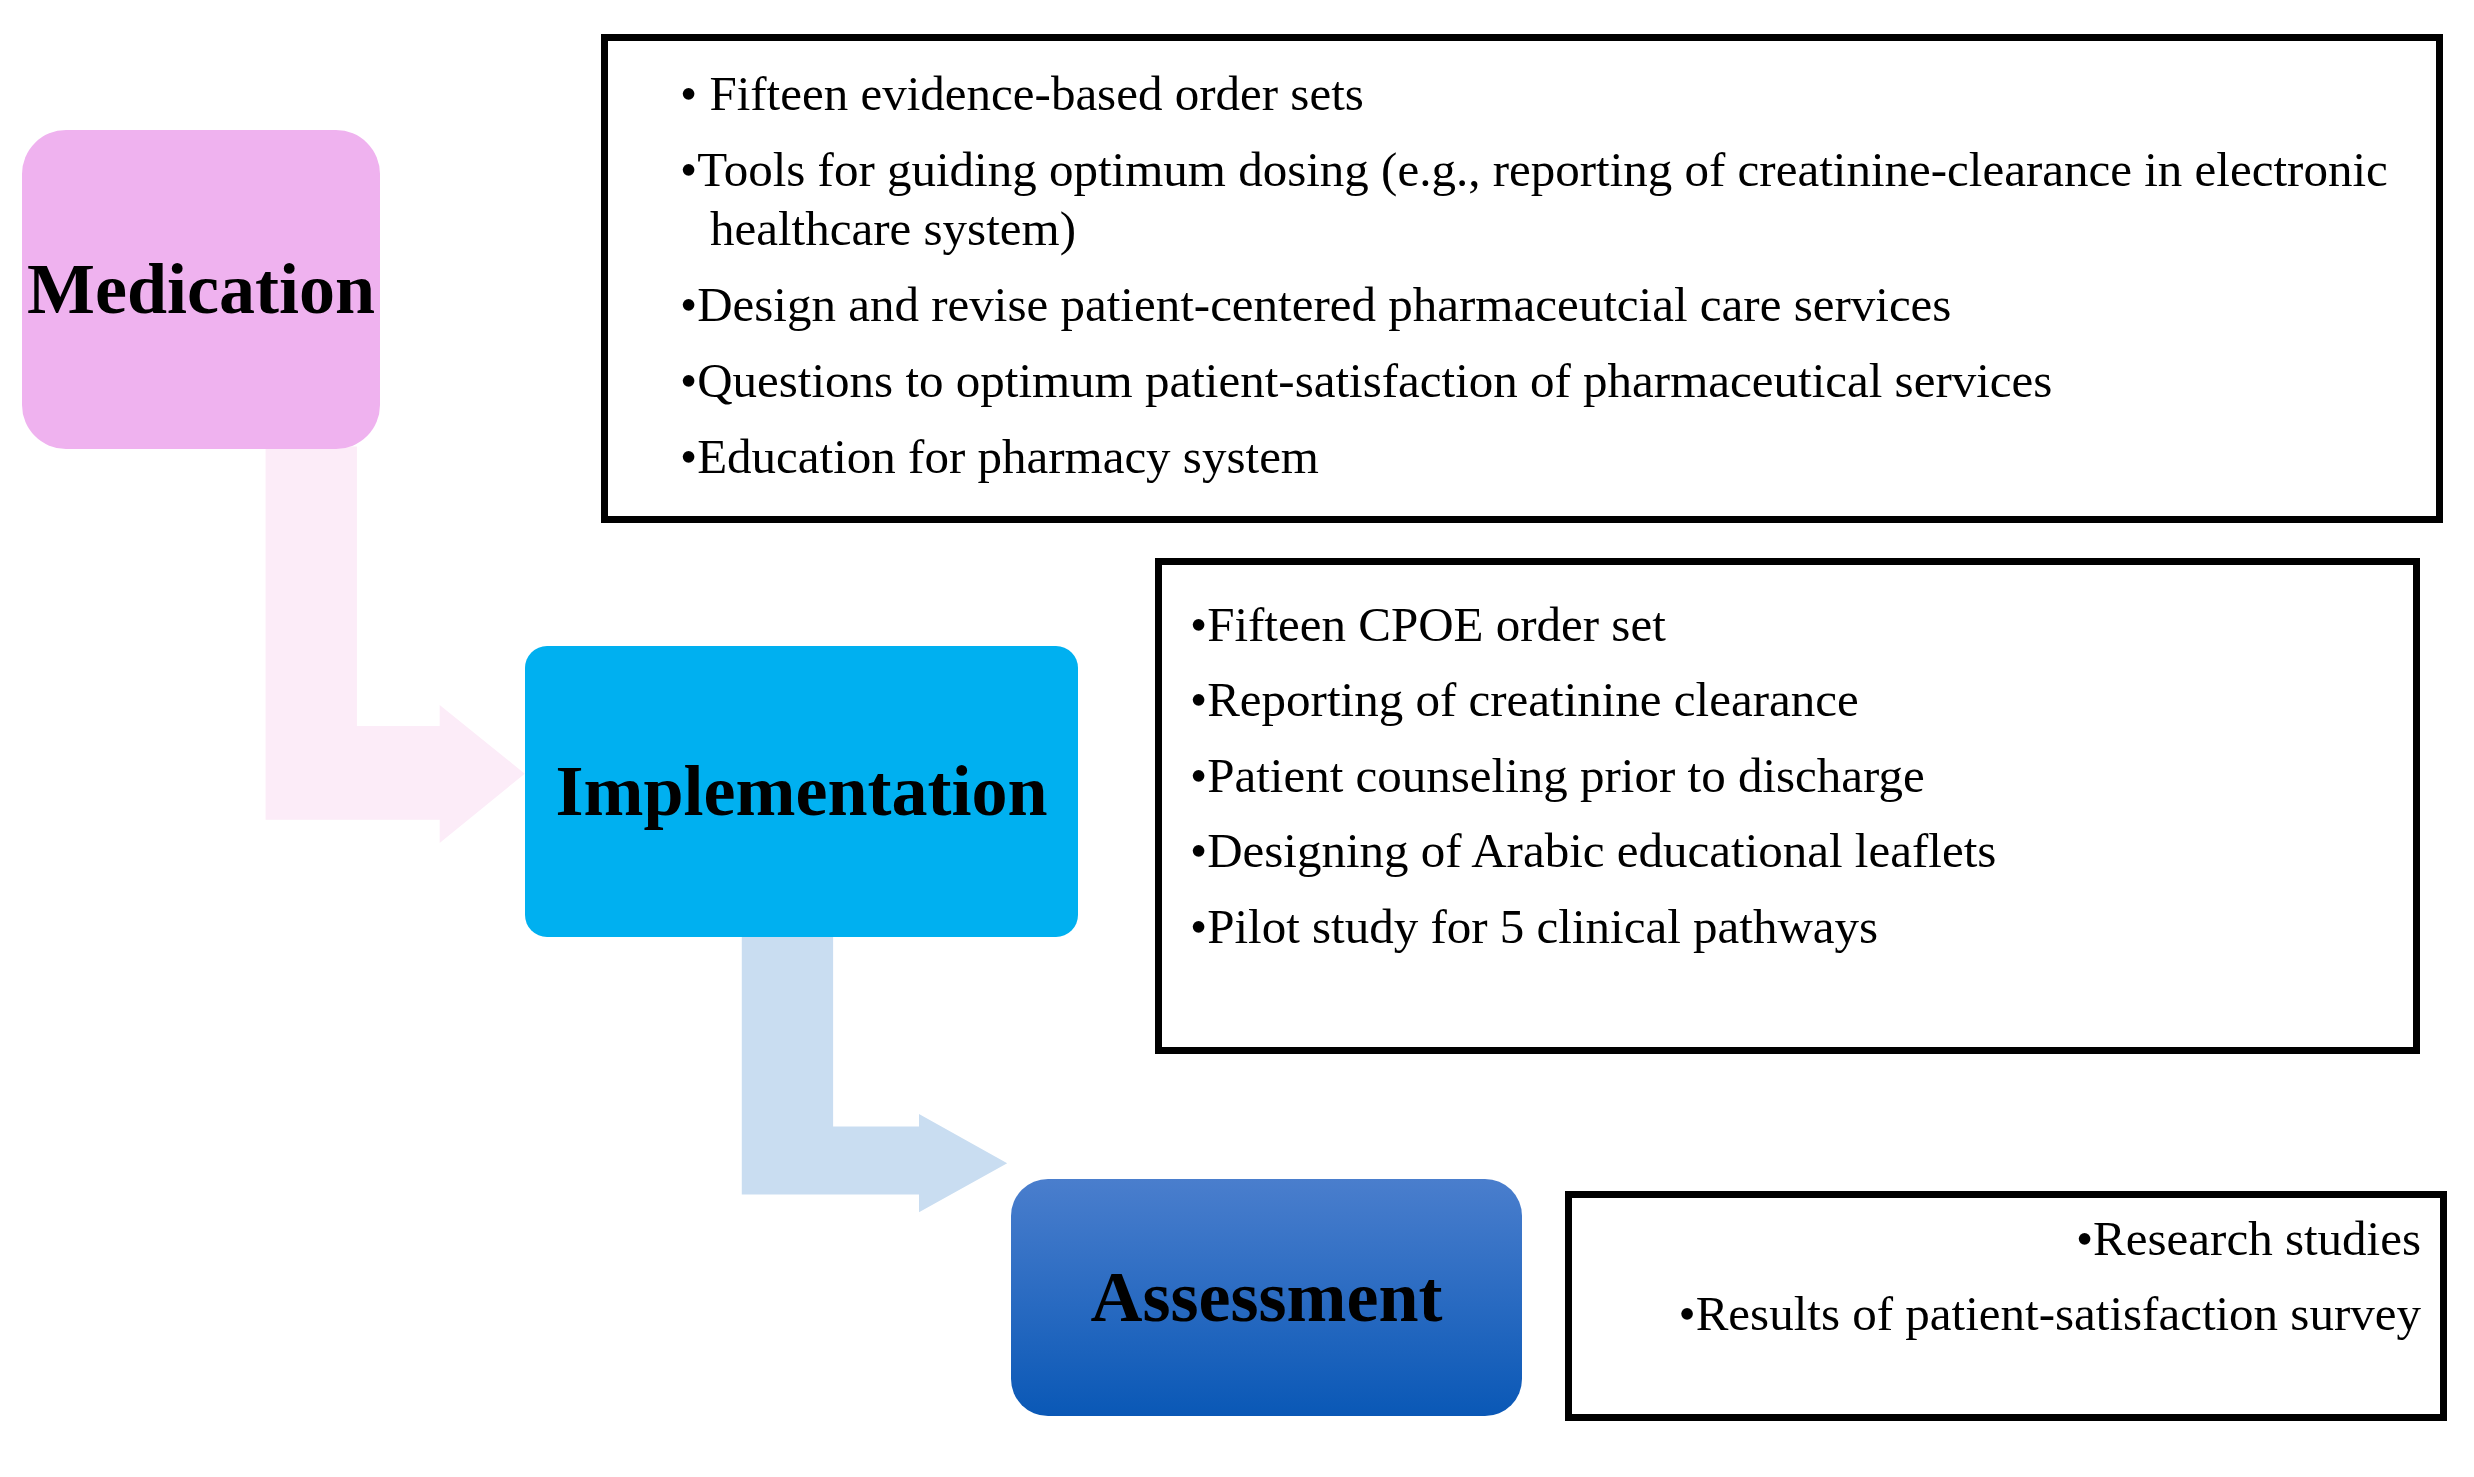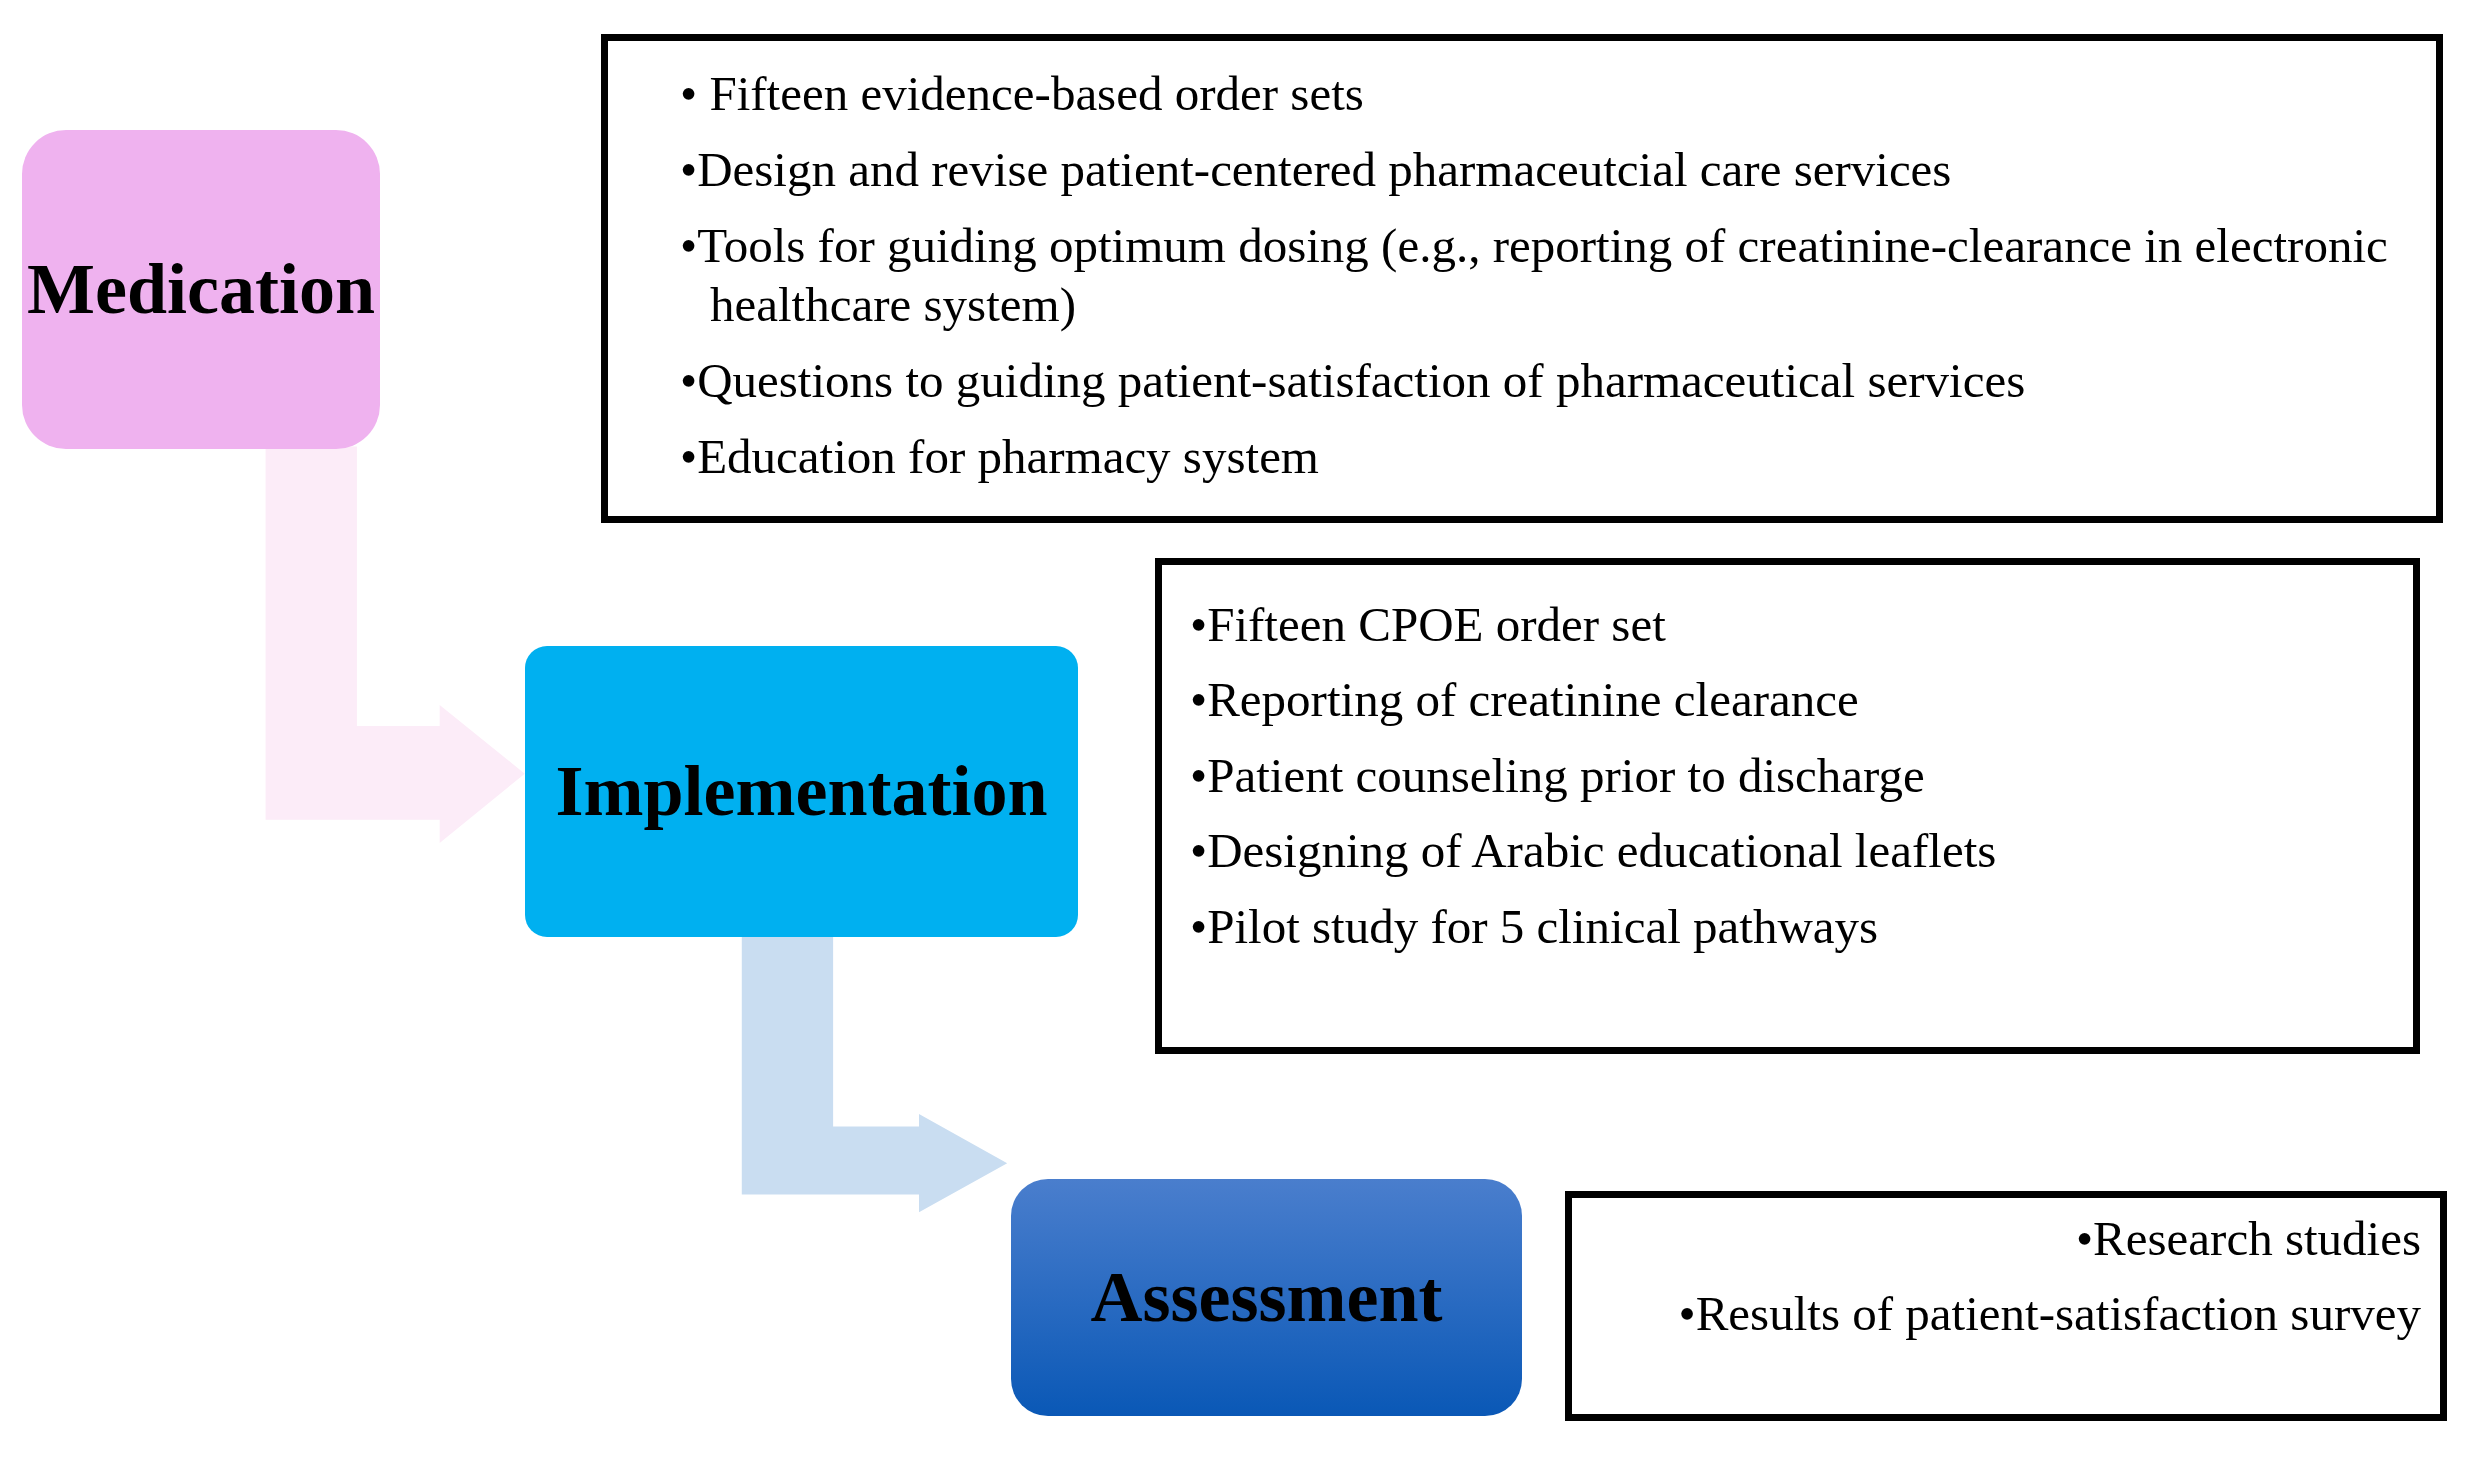--- a/index.html
+++ b/index.html
@@ -100,23 +100,23 @@
   <div class="stage-box stage-implementation">
     <span>Implementation</span>
   </div>
 
   <div class="stage-box stage-assessment">
     <span>Assessment</span>
   </div>
 
   <div class="detail-box detail-development">
     <div class="li"><span class="bullet">•</span><span> Fifteen evidence-based order sets</span></div>
+    <div class="li"><span class="bullet">•</span><span>Tools for guiding optimum dosing (e.g., reporting of creatinine-clearance in electronic healthcare system)</span></div>
     <div class="li"><span class="bullet">•</span><span>Design and revise patient-centered pharmaceutcial care services</span></div>
-    <div class="li"><span class="bullet">•</span><span>Tools for guiding optimum dosing (e.g., reporting of creatinine-clearance in electronic healthcare system)</span></div>
-    <div class="li"><span class="bullet">•</span><span>Questions to guiding patient-satisfaction of pharmaceutical services</span></div>
+    <div class="li"><span class="bullet">•</span><span>Questions to optimum patient-satisfaction of pharmaceutical services</span></div>
     <div class="li"><span class="bullet">•</span><span>Education for pharmacy system</span></div>
   </div>
 
   <div class="detail-box detail-implementation">
     <div class="li"><span class="bullet">•</span><span>Fifteen CPOE order set</span></div>
     <div class="li"><span class="bullet">•</span><span>Reporting of creatinine clearance</span></div>
     <div class="li"><span class="bullet">•</span><span>Patient counseling prior to discharge</span></div>
     <div class="li"><span class="bullet">•</span><span>Designing of Arabic educational leaflets</span></div>
     <div class="li"><span class="bullet">•</span><span>Pilot study for 5 clinical pathways</span></div>
   </div>

